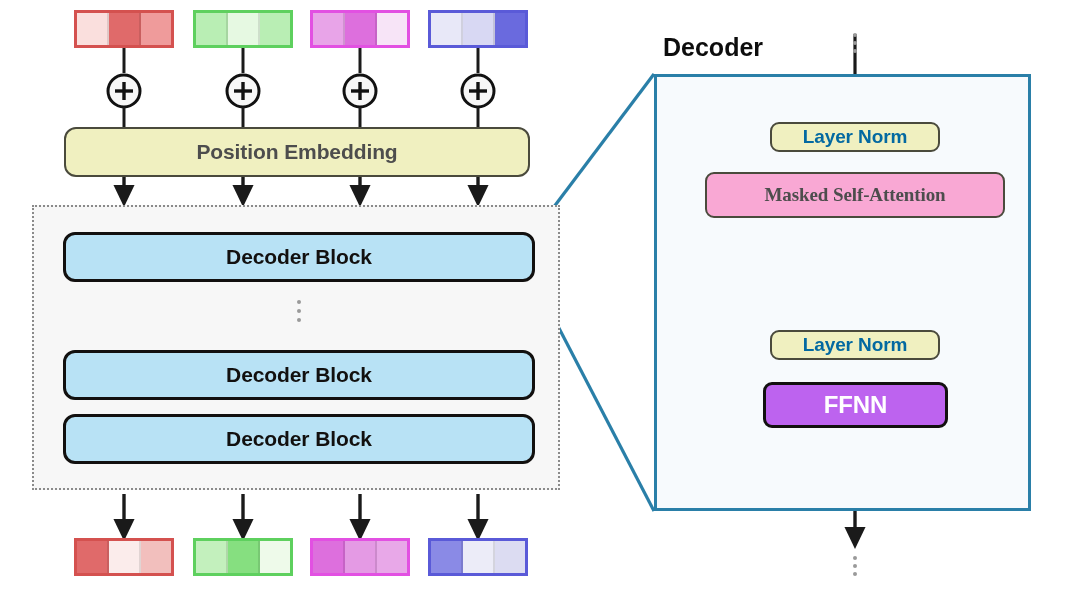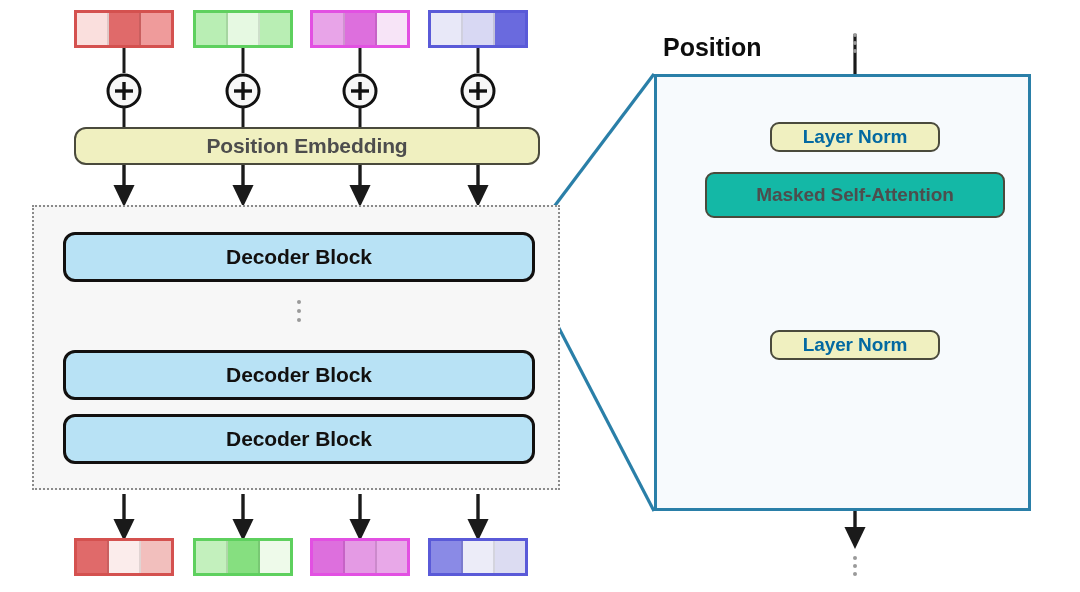--- a/index.html
+++ b/index.html
@@ -77,23 +77,24 @@
     border: 2.5px solid #4a4a3c;
     border-radius: 9px;
     background: #f0f0c0;
     color: #0369a1;
     font-size: 19px;
   }
 
   .box-attention {
     border: 2.5px solid #4a4a3c;
     border-radius: 9px;
-    background: #14b8a6;
+    background: #f9a8d4;
     color: #4d4d4d;
     font-size: 19px;
+    font-family: Liberation Serif, serif;
   }
 
   .box-ffnn {
     border: 3px solid #12100f;
     border-radius: 9px;
     background: #bd63ef;
     color: #ffffff;
     font-size: 24px;
   }
 
@@ -256,21 +257,21 @@
     <div class="token-cell" style="background:#e8a4e8;"></div>
     <div class="token-cell" style="background:#dd6fdd;"></div>
     <div class="token-cell" style="background:#f7e4f7;"></div>
   </div>
   <div class="token-strip" style="left:428px; top:10px; width:100px; border-color:#5a5ad8;">
     <div class="token-cell" style="background:#e8e8f8;"></div>
     <div class="token-cell" style="background:#d8d8f3;"></div>
     <div class="token-cell" style="background:#6a6ade;"></div>
   </div>
 
-  <div class="box box-pos-embed" style="left:64px; top:127px; width:466px; height:38px;margin-left:10px;">Position Embedding</div>
+  <div class="box box-pos-embed" style="left:64px; top:127px; width:466px; height:50px;">Position Embedding</div>
 
   <div class="stack-container" style="left:32px; top:205px; width:528px; height:285px;"></div>
 
   <div class="box box-decoder-block" style="left:63px; top:232px; width:472px; height:50px;">Decoder Block</div>
 
   <div class="vdots" style="left:297px; top:300px; width:4px; height:22px;">
     <span></span>
       <span></span>
       <span></span>
   </div>
@@ -293,36 +294,37 @@
     <div class="token-cell" style="background:#dd6fdd;"></div>
     <div class="token-cell" style="background:#e49ae4;"></div>
     <div class="token-cell" style="background:#e8a8e8;"></div>
   </div>
   <div class="token-strip" style="left:428px; top:538px; width:100px; border-color:#5a5ad8;">
     <div class="token-cell" style="background:#8a8ae6;"></div>
     <div class="token-cell" style="background:#ececf8;"></div>
     <div class="token-cell" style="background:#dcdcf2;"></div>
   </div>
 
-  <div class="panel-title" style="left:663px; top:33px;">Position</div>
+  <div class="panel-title" style="left:663px; top:33px;">Decoder</div>
 
   <div class="decoder-panel" style="left:654px; top:74px; width:377px; height:437px;"></div>
 
   <div class="vdots" style="left:853px; top:33px; width:4px; height:20px;">
     <span></span>
       <span></span>
       <span></span>
   </div>
 
   <div class="box box-layernorm" style="left:770px; top:122px; width:170px; height:30px;">Layer Norm</div>
 
   <div class="box box-attention" style="left:705px; top:172px; width:300px; height:46px;">Masked Self-Attention</div>
 
   <div class="box box-layernorm" style="left:770px; top:330px; width:170px; height:30px;">Layer Norm</div>
 
+  <div class="box box-ffnn" style="left:763px; top:382px; width:185px; height:46px;">FFNN</div>
 
   <div class="vdots" style="left:853px; top:556px; width:4px; height:20px;">
     <span></span>
       <span></span>
       <span></span>
   </div>
 
 </div>
 
 </body></html>

